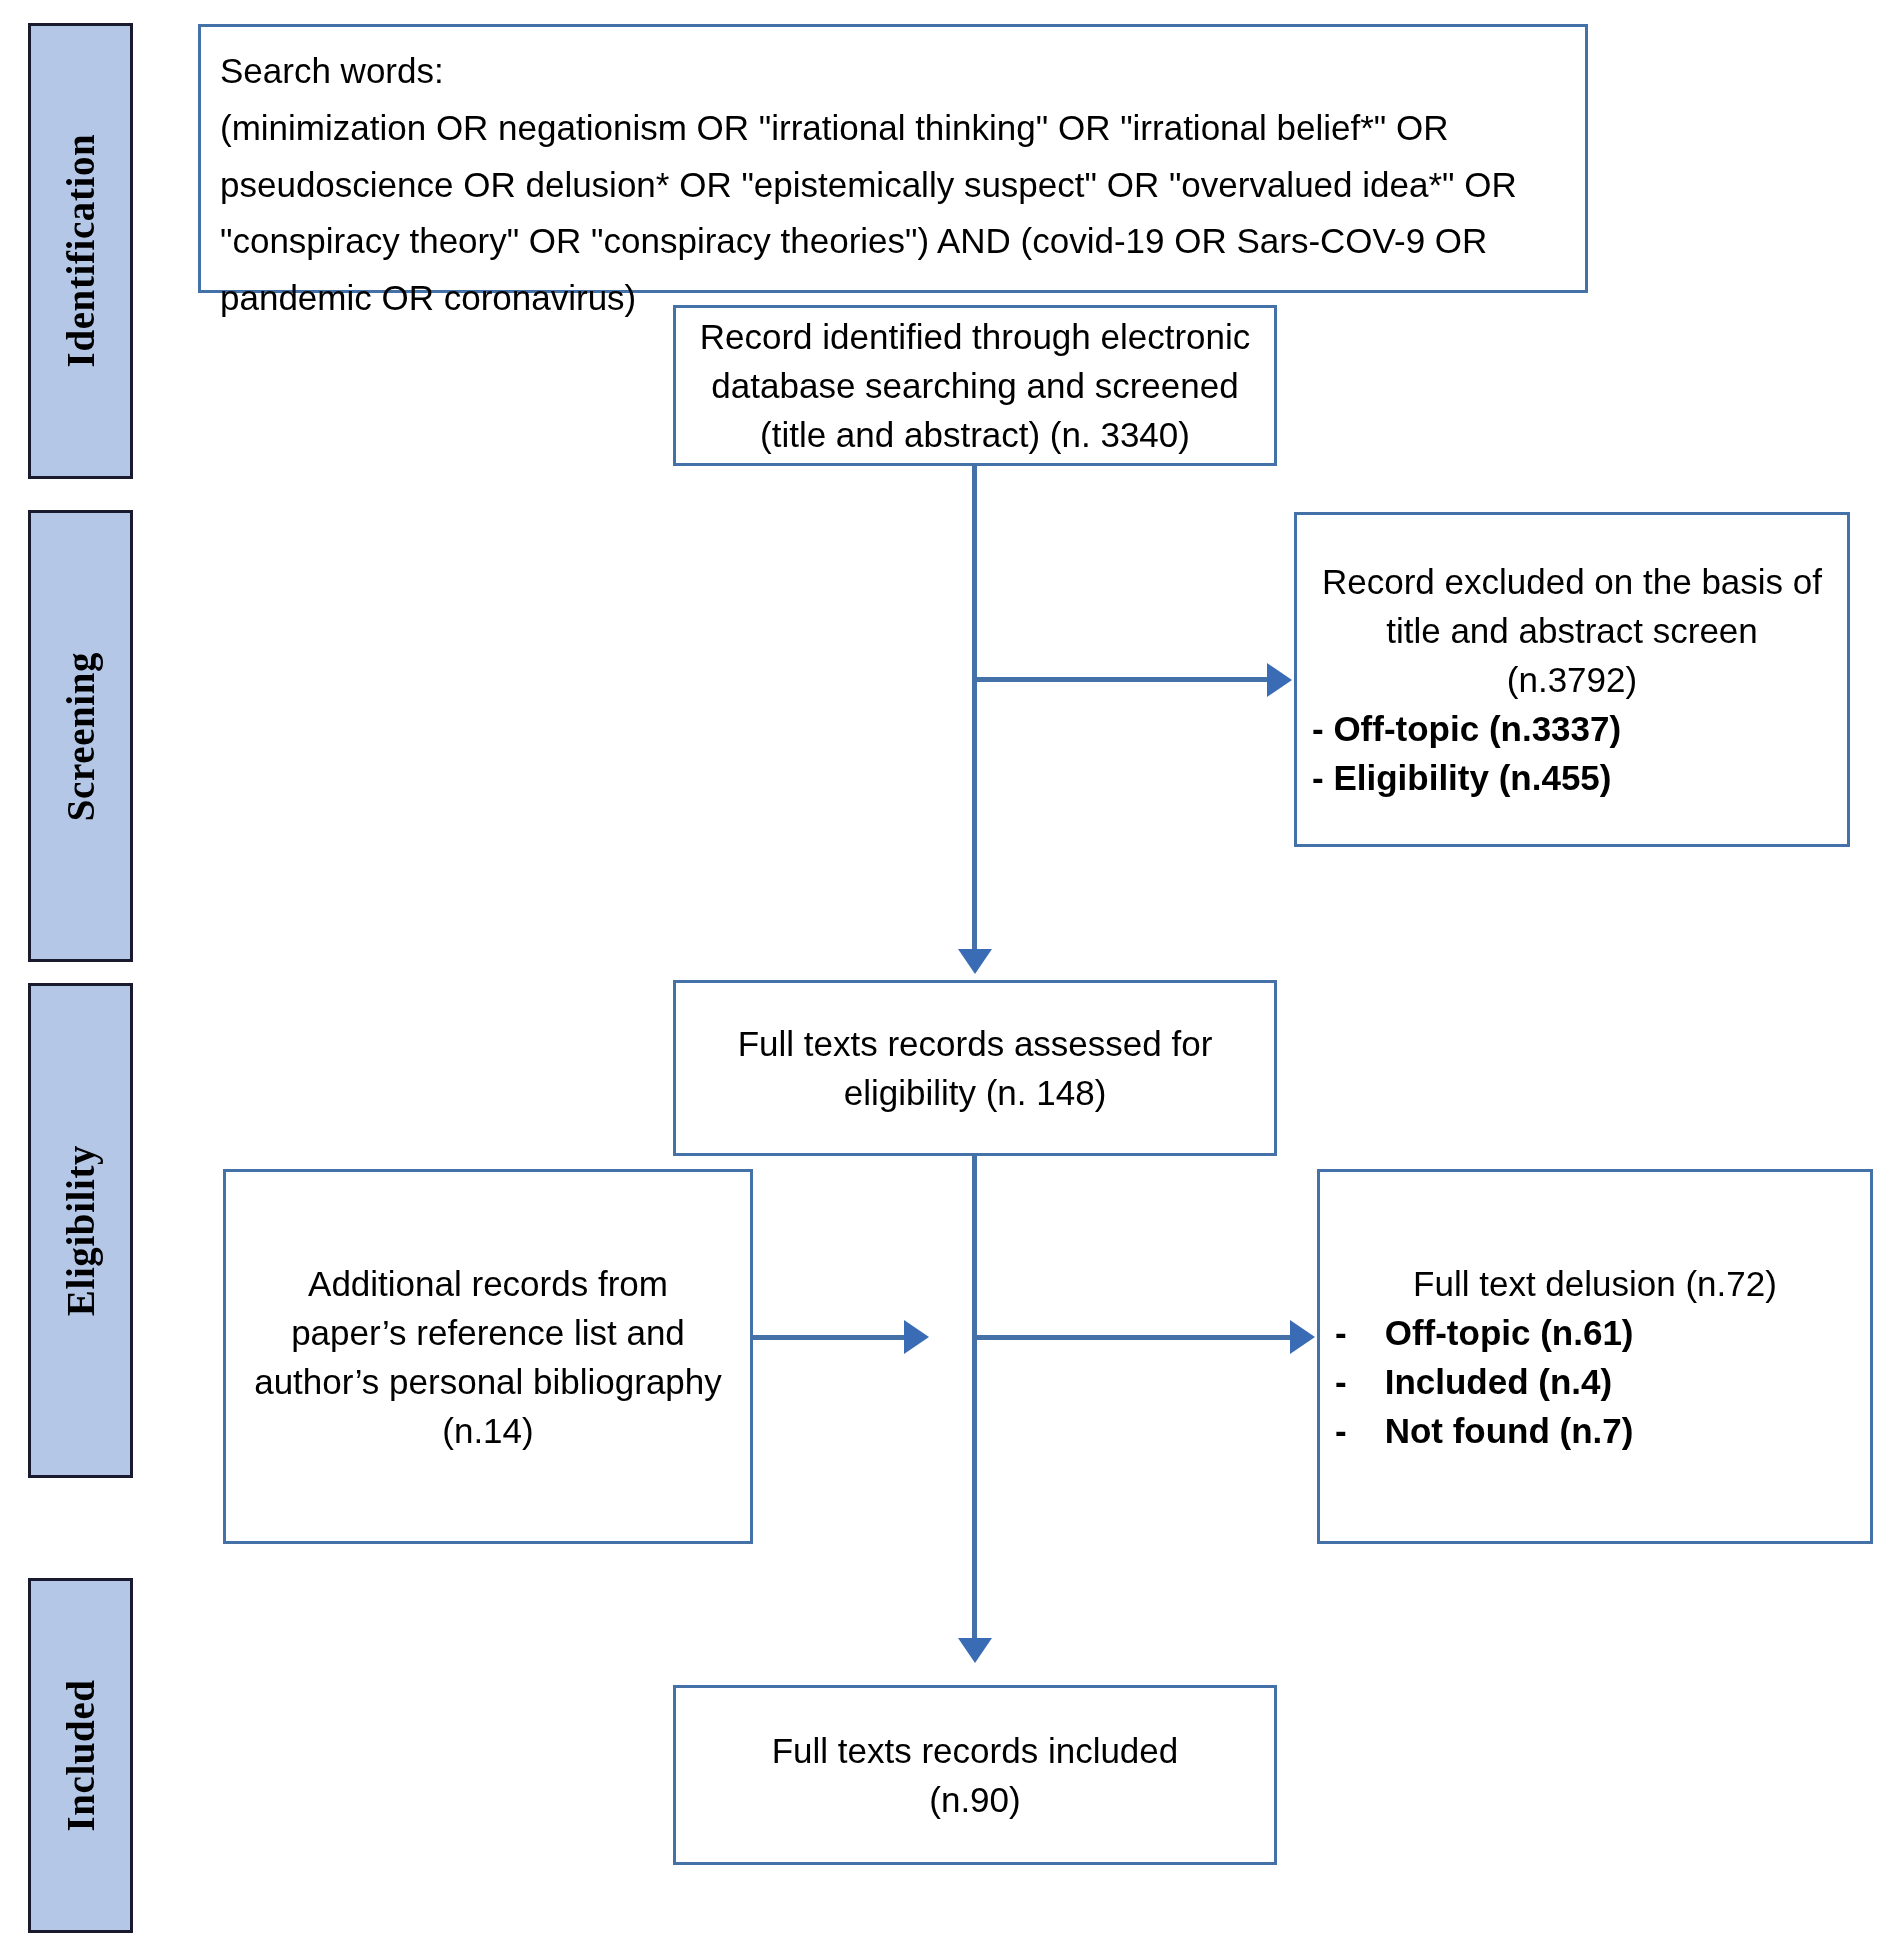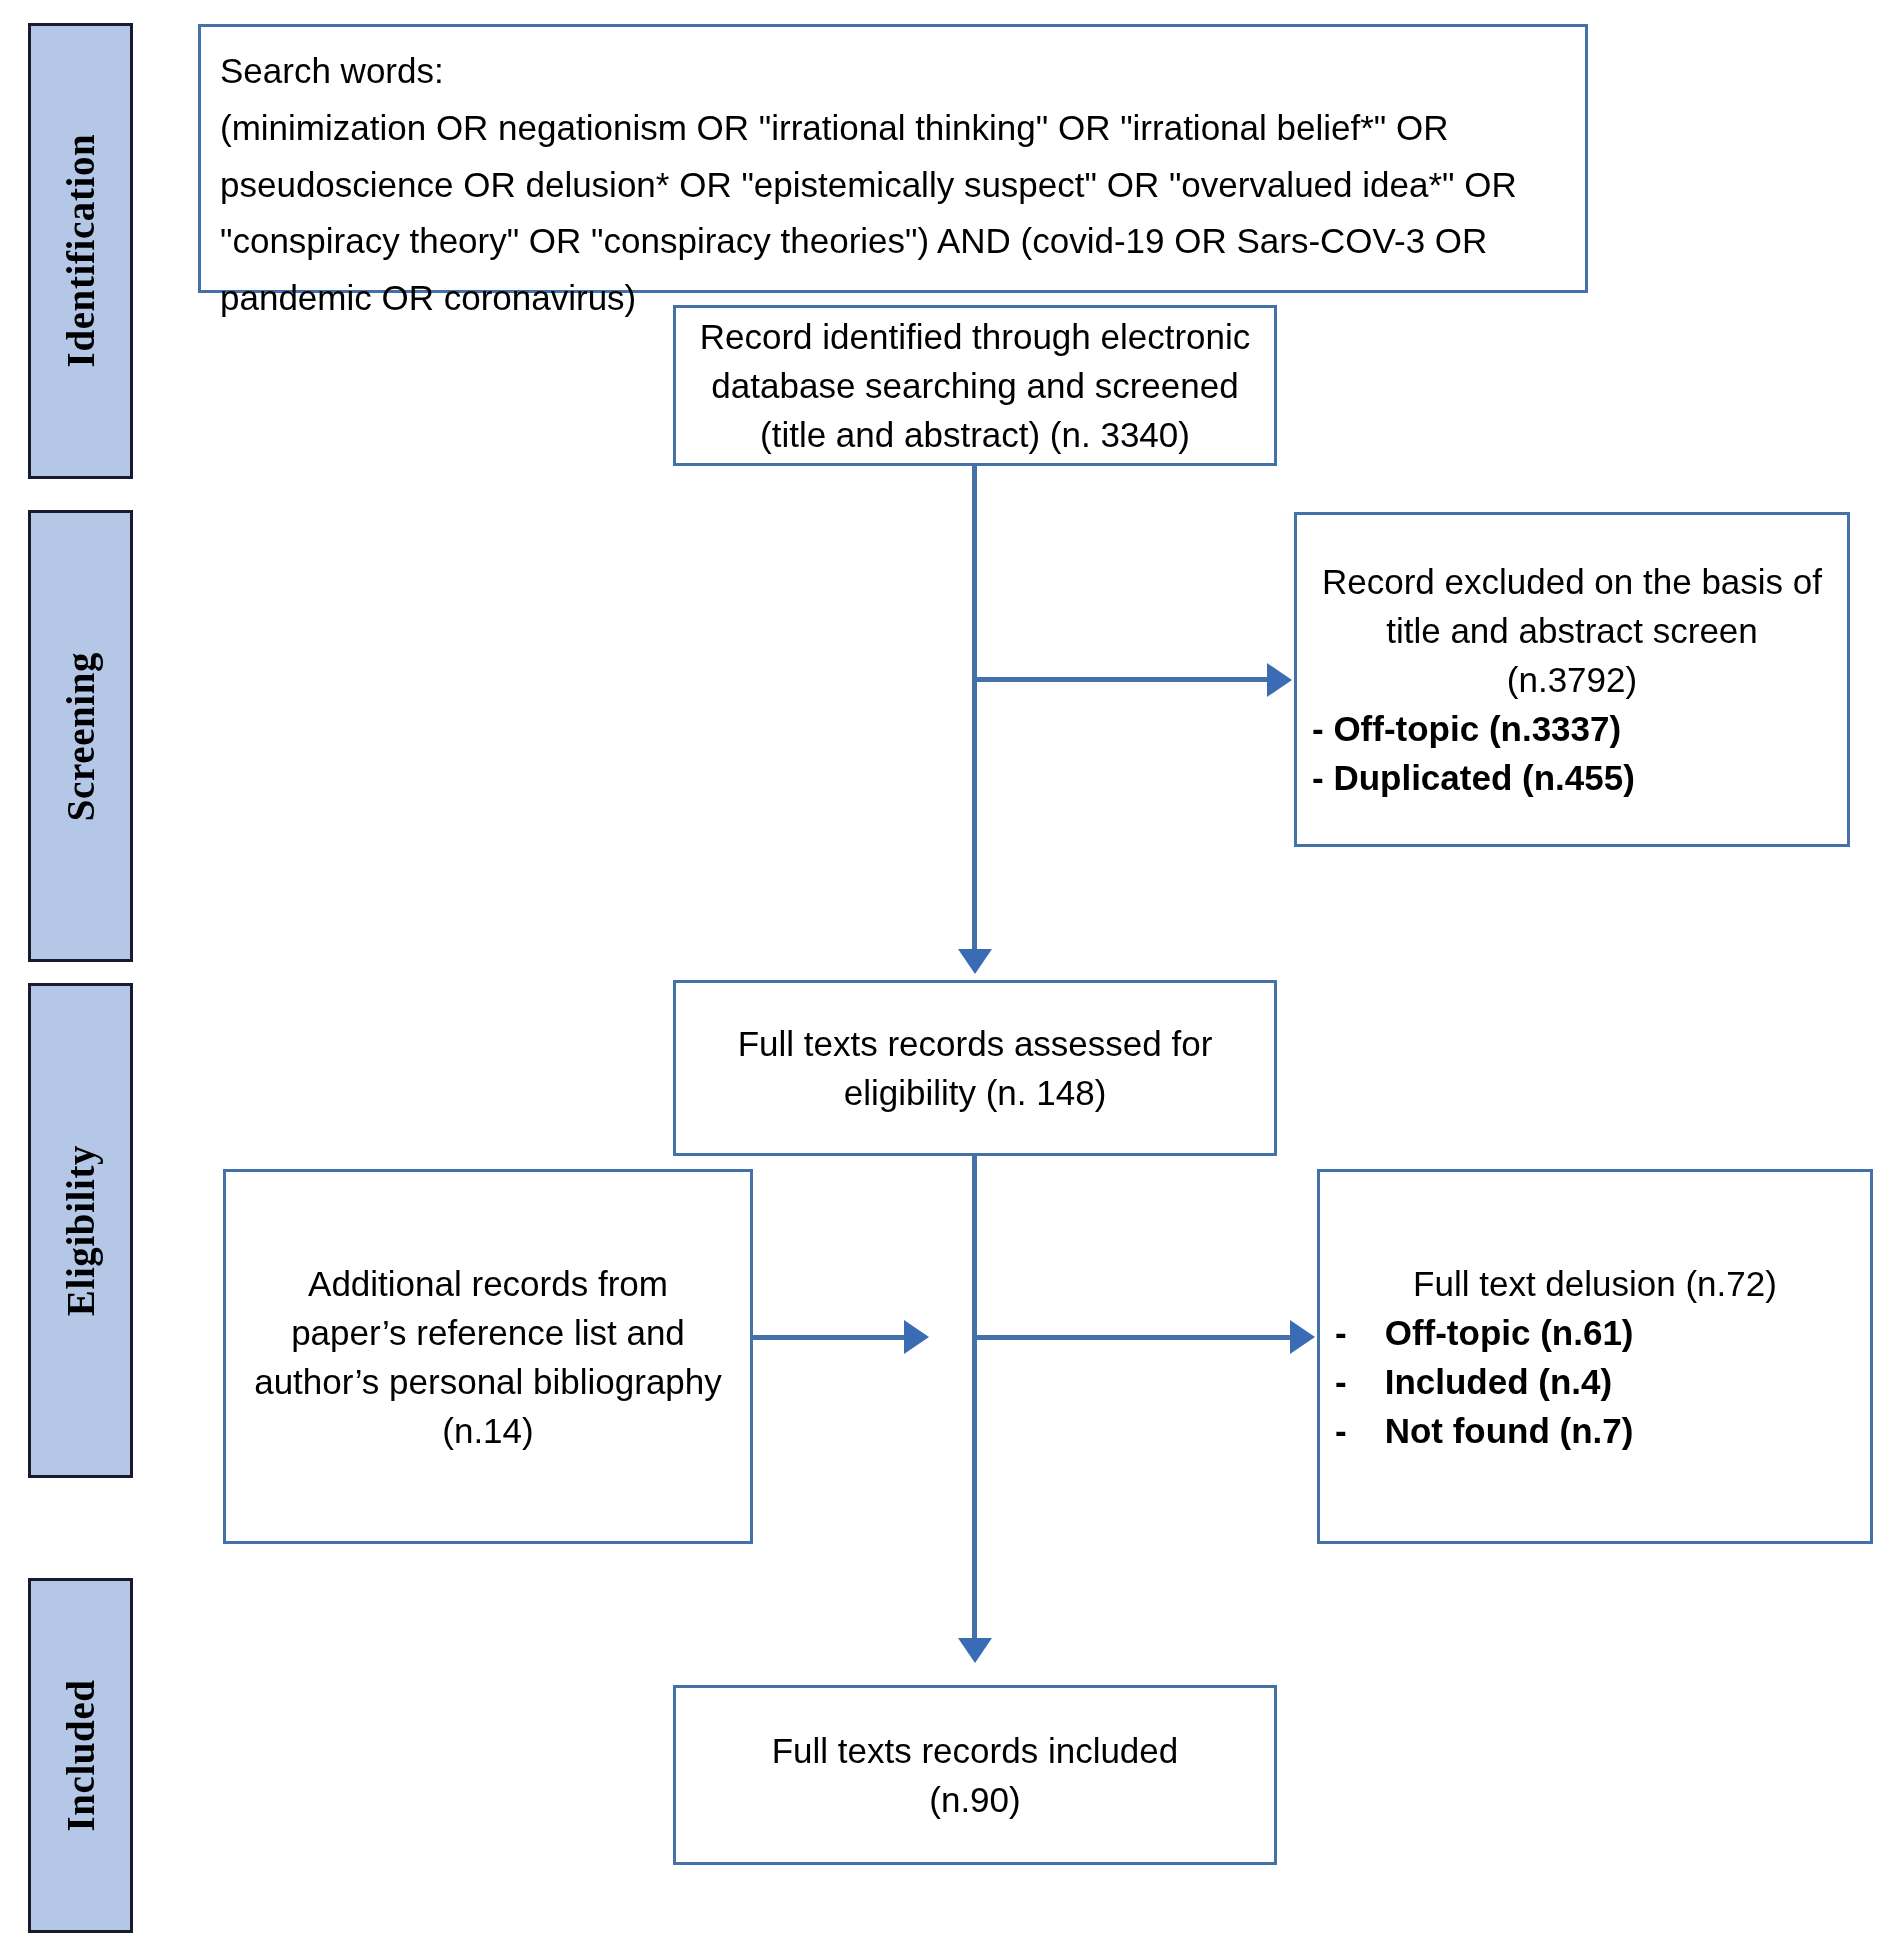--- a/index.html
+++ b/index.html
@@ -146,37 +146,37 @@
   <div class="stage-box" style="left:28px; top:983px; width:105px; height:495px;">
     <span class="stage-label">Eligibility</span>
   </div>
 
   <div class="stage-box" style="left:28px; top:1578px; width:105px; height:355px;">
     <span class="stage-label">Included</span>
   </div>
 
   <div class="flow-box" id="search-box" style="left:198px; top:24px; width:1390px; height:269px;">
     <div class="flow-text">Search words:
-(minimization OR negationism OR "irrational thinking" OR "irrational belief*" OR pseudoscience OR delusion* OR "epistemically suspect" OR "overvalued idea*" OR "conspiracy theory" OR "conspiracy theories") AND (covid-19 OR Sars-COV-3 OR pandemic OR coronavirus)</div>
+(minimization OR negationism OR "irrational thinking" OR "irrational belief*" OR pseudoscience OR delusion* OR "epistemically suspect" OR "overvalued idea*" OR "conspiracy theory" OR "conspiracy theories") AND (covid-19 OR Sars-COV-9 OR pandemic OR coronavirus)</div>
   </div>
 
   <div class="flow-box" style="left:673px; top:305px; width:604px; height:161px;">
     <div class="flow-text">Record identified through electronic
 database searching and screened
 (title and abstract) (n. 3340)</div>
   </div>
 
   <div class="flow-box" style="left:1294px; top:512px; width:556px; height:335px;">
     <div class="excl-wrap">
       <div class="excl-title">Record excluded on the basis of
 title and abstract screen
 (n.3792)</div>
       <ul class="excl-list dash-tight">
         <li>- Off-topic (n.3337)</li>
-        <li>- Duplicated (n.455)</li>
+        <li>- Eligibility (n.455)</li>
       </ul>
     </div>
   </div>
 
   <div class="flow-box" style="left:673px; top:980px; width:604px; height:176px;">
     <div class="flow-text">Full texts records assessed for
 eligibility (n. 148)</div>
   </div>
 
   <div class="flow-box" style="left:223px; top:1169px; width:530px; height:375px;">

